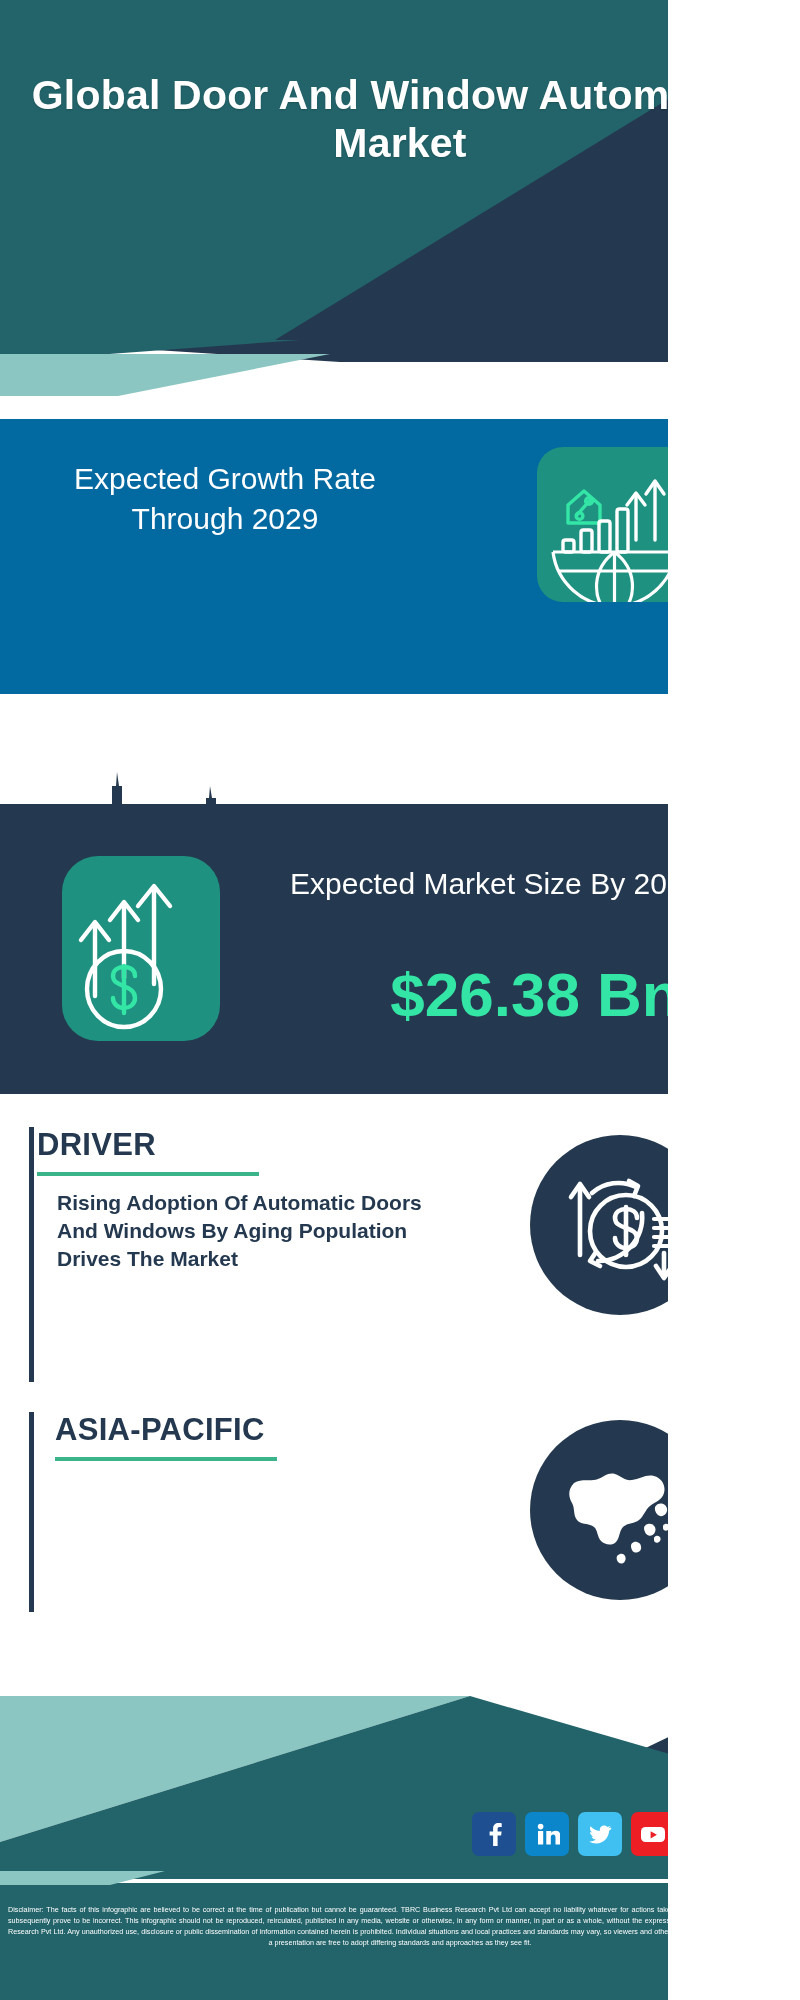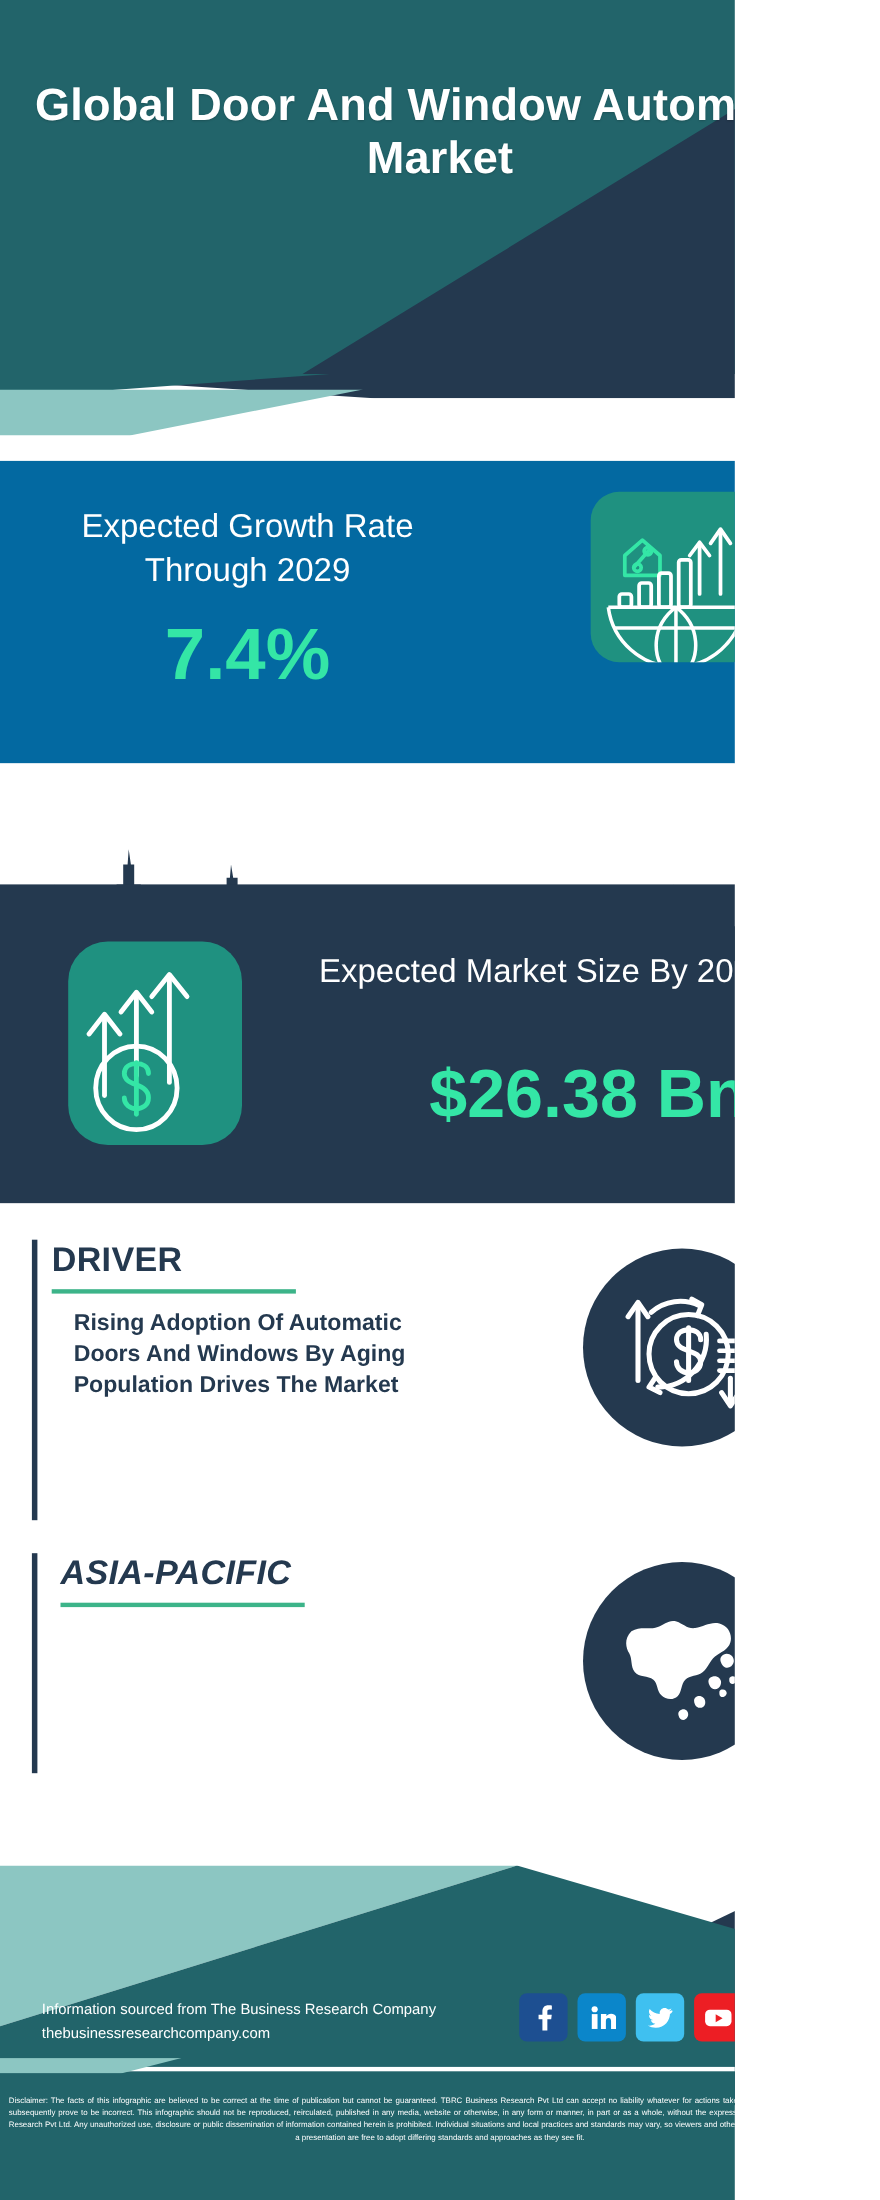--- a/index.html
+++ b/index.html
@@ -116,26 +116,26 @@
   }
   .block-body {
     color:#24394f; font-weight:bold; font-size:21px; line-height:1.33;
     margin-top:13px;
     margin-left:20px;
   }
   .circle-icon {
     position:absolute; background:#24394f; border-radius:50%;
   }
 
-  #driver-block { left:29px; top:33px; width:400px; height:255px; padding-left:18px; }
+  #driver-block { left:29px; top:33px; width:400px; height:255px; padding-left:8px; }
   #driver-block .block-heading { font-size:31px; }
   #driver-block .block-rule { width:222px; }
   #circle-driver { left:530px; top:41px; width:180px; height:180px; }
 
-  #apac-block { left:29px; top:318px; width:400px; height:200px; padding-left:26px;font-style:italic; }
+  #apac-block { left:29px; top:318px; width:400px; height:200px; padding-left:26px; }
   #apac-block .block-heading { font-size:31px; }
   #apac-block .block-rule { width:222px; }
   #apac-block .block-body { font-size:21px; }
   #circle-apac { left:530px; top:326px; width:180px; height:180px; }
 
   
   .footer-wrap {
     position:absolute; left:0; top:1674px; width:800px; height:326px;
     overflow:hidden; background:#ffffff;
   }
@@ -203,21 +203,20 @@
   </div>
 
   <div class="wedge-band">
     <div class="wedge-navy"></div>
     <div class="wedge-teal-dark"></div>
     <div class="wedge-teal-light"></div>
   </div>
 
   <div class="growth">
     <div class="growth-text">Expected Growth Rate Through 2029</div>
-    <div class="growth-value">7.4%</div>
     <div class="icon-sq-growth">
       <svg viewBox="0 0 155 155" width="155" height="155" aria-hidden="true">
         <g fill="none" stroke="#34e6a6" stroke-width="3.4" stroke-linecap="round" stroke-linejoin="round">
           <path d="M31 58 L47 44 L63 58 L63 76 L31 76 Z"></path>
           <line x1="40" y1="68" x2="54" y2="52"></line>
           <circle cx="42.5" cy="69" r="3.4"></circle>
           <circle cx="52" cy="54" r="3.4"></circle>
         </g>
         <g fill="none" stroke="#ffffff" stroke-width="3.4" stroke-linejoin="round">
           <rect x="26" y="93" width="11" height="12" rx="2.4"></rect>
@@ -346,24 +345,20 @@
 
   <div class="footer-wrap">
     <div class="f-navy"></div>
     <div class="f-lightteal"></div>
     <div class="f-darkteal"></div>
     <div class="f-band"></div>
     <div class="f-band-top"></div>
     <div class="f-lightteal-strip"></div>
   </div>
 
-  <div class="source-text">
-    <div>Information sourced from The Business Research Company</div>
-    <div>thebusinessresearchcompany.com</div>
-  </div>
 
   <div class="social-row">
     <div class="soc soc-fb">
       <svg width="26" height="26" viewBox="0 0 26 26" aria-hidden="true">
         <path fill="#ffffff" d="M16.6 25V14.6h3.5l0.5-4.1h-4V7.9c0-1.2 0.3-2 2-2h2.1V2.2C20.3 2.1 19 2 17.5 2c-3.2 0-5.4 1.9-5.4 5.5v3H8.6v4.1h3.5V25z"></path>
       </svg>
     </div>
     <div class="soc soc-li">
       <svg width="26" height="26" viewBox="0 0 26 26" aria-hidden="true">
         <circle cx="6.6" cy="5.6" r="2.8" fill="#ffffff"></circle>

